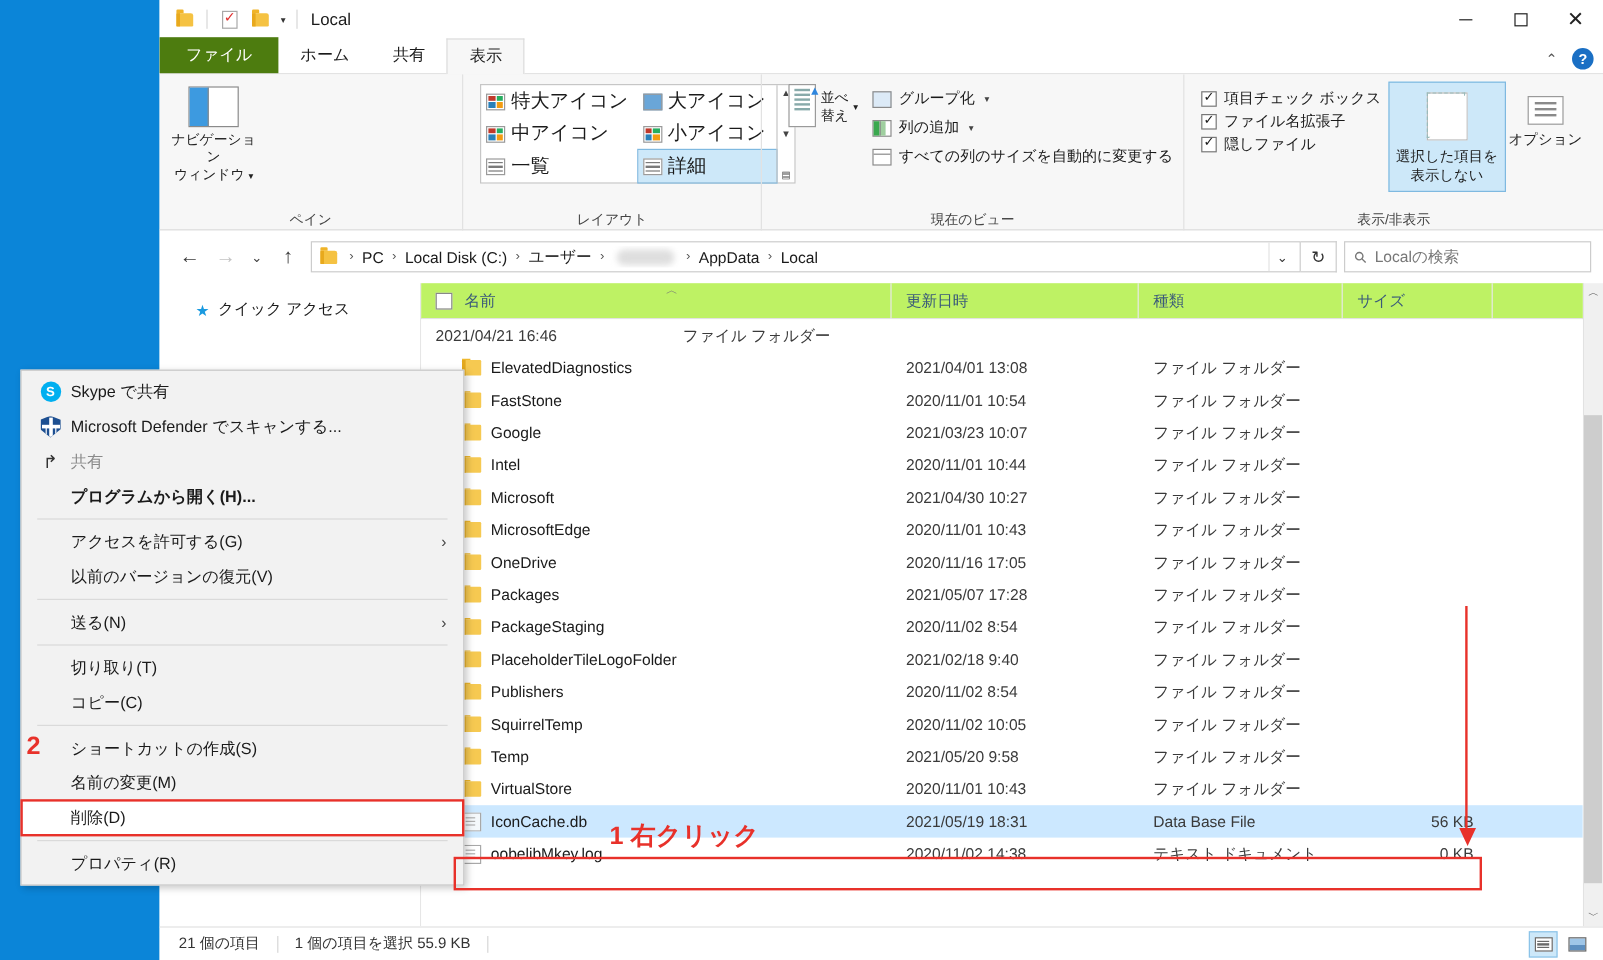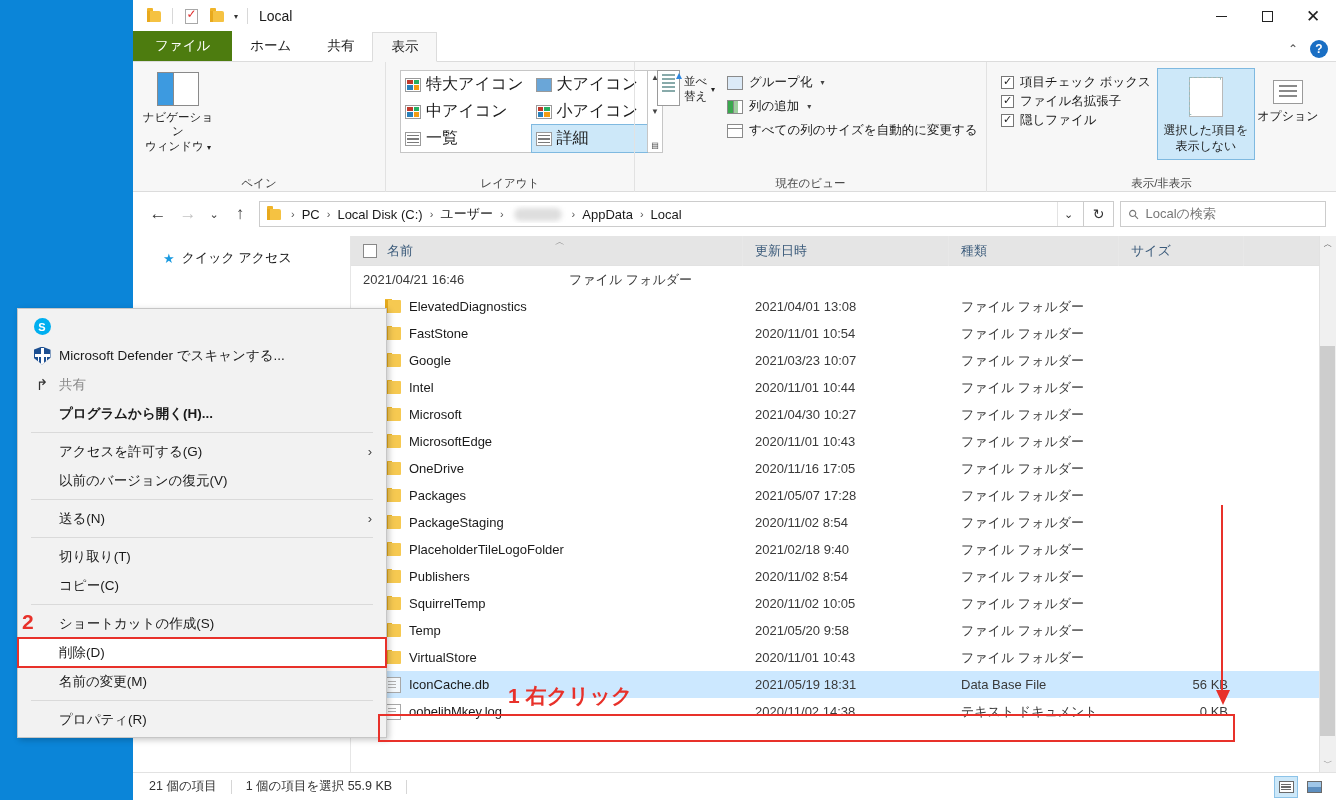--- a/index.html
+++ b/index.html
@@ -281,21 +281,21 @@
   }
   .navitem {
     display: flex; align-items: center; gap: 7px;
     padding: 3px 0 3px 30px; font-size: 13px; color: #1a1a1a;
   }
   .star-ico { color: #1a9ae0; font-size: 13px; }
 
   .listpane { flex: 1; display: flex; flex-direction: column; min-width: 0; position: relative; }
   .colheader {
     height: 30px; display: flex; align-items: center;
-    border-bottom: 1px solid #e2e2e2; background: #e5e5e5;
+    border-bottom: 1px solid #e2e2e2; background: #bef264;
     font-size: 13px; color: #3a5a7a; position: relative; flex: 0 0 30px;
   }
   .ch {
     height: 30px; display: flex; align-items: center; padding-left: 12px;
     border-right: 1px solid #e8e8e8; position: relative;
   }
   .ch.name { width: 392px; }
   .ch.date { width: 206px; }
   .ch.type { width: 170px; }
   .ch.size { width: 125px; }
@@ -891,20 +891,21 @@
       </div>
     </div>
   </div>
 </div>
 
 <div class="ctxmenu" id="ctxmenu">
     <div class="mi">
       <span class="mi-ico">
         <span class="skype-ico">S</span>
       </span>
+      <span class="mi-label">Skype で共有</span>
     </div>
     <div class="mi">
       <span class="mi-ico">
         <span class="shield-ico"></span>
       </span>
       <span class="mi-label">Microsoft Defender でスキャンする...</span>
     </div>
     <div class="mi disabled">
       <span class="mi-ico">
         <span class="share-ico">↱</span>
@@ -931,25 +932,25 @@
     <div class="mi indent">
       <span class="mi-label">切り取り(T)</span>
     </div>
     <div class="mi indent">
       <span class="mi-label">コピー(C)</span>
     </div>
     <div class="msep"></div>
     <div class="mi indent">
       <span class="mi-label">ショートカットの作成(S)</span>
     </div>
+    <div class="mi indent">
+      <span class="mi-label">名前の変更(M)</span>
+    </div>
     <div class="mi annot indent">
       <span class="mi-label">削除(D)</span>
-    </div>
-    <div class="mi indent">
-      <span class="mi-label">名前の変更(M)</span>
     </div>
     <div class="msep"></div>
     <div class="mi indent">
       <span class="mi-label">プロパティ(R)</span>
     </div>
   </div>
 
 <div class="ann-num n2">2</div>
 <div class="ann-text rc">1 右クリック</div>
 <div class="ann-box-row"></div>

